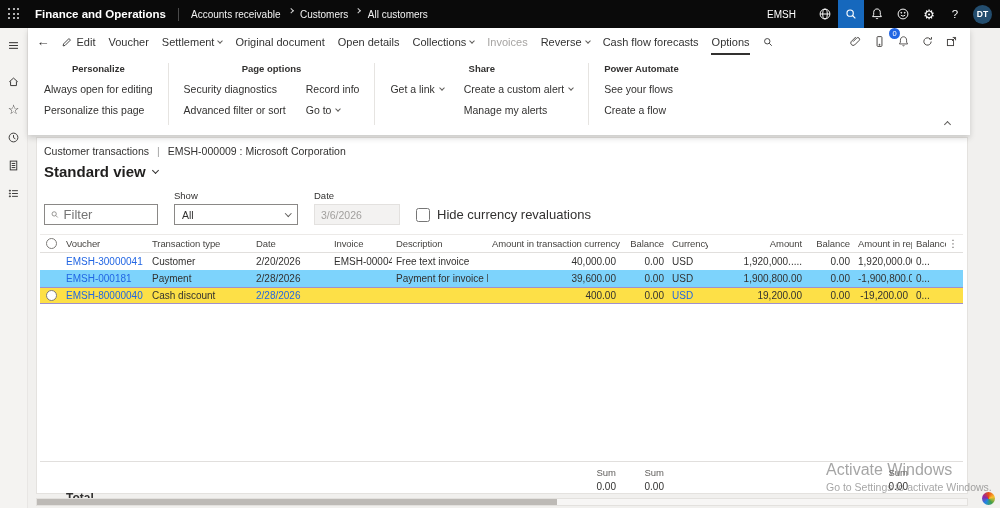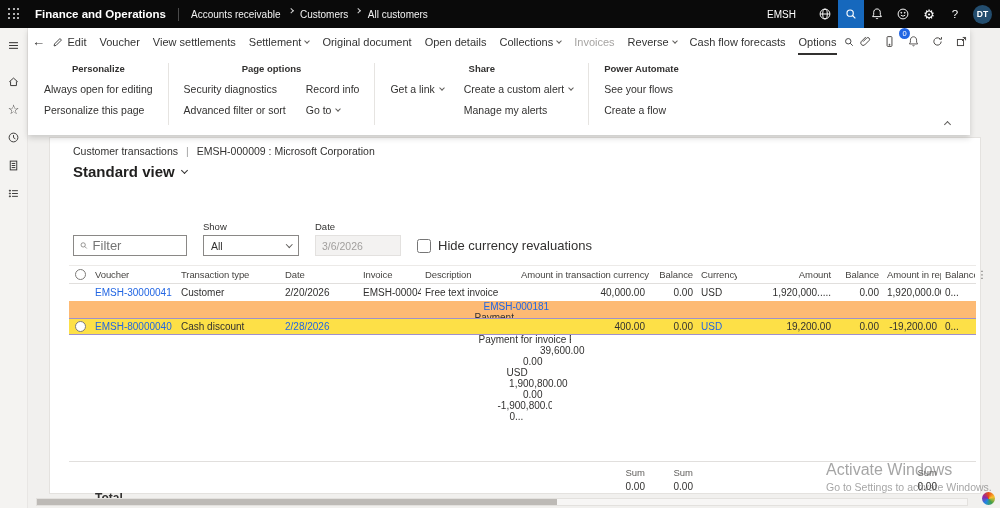--- a/index.html
+++ b/index.html
@@ -53,53 +53,53 @@
   .rib-title { align-self:center; font-size:9.5px; font-weight:bold; color:#323130; margin-bottom:9px; white-space:nowrap; }
   .rib-cols { display:flex; gap:20px; }
   .rib-col { display:flex; flex-direction:column; }
   .rib-item { display:flex; align-items:center; gap:5px; font-size:10.5px; color:#323130; margin-bottom:9px; cursor:pointer; white-space:nowrap; }
   .rib-item .chev { width:4px; height:4px; color:#605e5c; }
   .rib-sep { width:1px; align-self:stretch; min-height:62px; background:#e6e4e1; margin:0 15px; }
   .collapse-btn { position:absolute; right:14px; bottom:5px; width:18px; height:12px; display:flex; align-items:center; justify-content:center; cursor:pointer; color:#605e5c; }
   .collapse-btn .chev { width:5px; height:5px; }
 
   
-  .card { position:absolute; left:49px; top:137px; width:932px; height:357px; background:#fff; border:1px solid #e4e2df; display:flex; flex-direction:column; z-index:20;padding-left:16px; }
+  .card { position:absolute; left:36px; top:137px; width:932px; height:357px; background:#fff; border:1px solid #e4e2df; display:flex; flex-direction:column; z-index:20; }
   .card-head { padding:7px 10px 0 7px; }
   .context-line { display:flex; align-items:center; gap:8px; font-size:10.5px; color:#323130; }
   .pipe { color:#a0a0a0; }
   .view-title { display:flex; align-items:center; gap:7px; margin-top:6px; font-size:15px; font-weight:bold; color:#201f1e; cursor:pointer; }
   .view-title .chev { width:5px; height:5px; color:#323130; }
 
   .filter-row { display:flex; align-items:flex-end; gap:16px; padding:10px 10px 9px 7px; }
   .filter-box { width:114px; height:21px; border:1px solid #8a8886; display:flex; align-items:center; gap:4px; padding:0 5px; color:#7a7876; background:#fff; }
   .filter-box input { border:none; outline:none; width:100%; font-size:13px; font-family:inherit; color:#323130; }
-  .field { display:flex; flex-direction:column; gap:3px;margin-top:31px; }
+  .field { display:flex; flex-direction:column; gap:3px; }
   .field-label { font-size:9.5px; color:#323130; }
-  .select-box { width:96px; height:21px; border:1px solid #8a8886; display:flex; align-items:center; justify-content:space-between; padding:0 7px; font-size:10.5px; cursor:pointer; background:#fff; }
+  .select-box { width:124px; height:21px; border:1px solid #8a8886; display:flex; align-items:center; justify-content:space-between; padding:0 7px; font-size:10.5px; cursor:pointer; background:#fff; }
   .select-box .chev { width:4.5px; height:4.5px; color:#605e5c; }
   .date-box { width:86px; height:21px; border:1px solid #e3e1df; background:#f3f2f1; }
   .date-box input { border:none; outline:none; width:100%; height:100%; background:transparent; font-size:10.5px; font-family:inherit; color:#a19f9d; padding:0 6px; }
   .check-row { display:flex; align-items:center; gap:7px; height:21px; }
   .check-row input { width:14px; height:14px; accent-color:#fff; cursor:pointer; }
   .check-label { font-size:13px; }
 
   
   .grid { flex:1; display:flex; flex-direction:column; font-size:10px; min-height:0; padding:0 4px 0 3px; }
   .g-row { display:flex; align-items:center; height:17px; flex:none; }
   .gc { padding:0 4px; white-space:nowrap; overflow:hidden; flex:none; }
   .num { text-align:right; }
   .c0{width:22px; display:flex; align-items:center; justify-content:center;} .c1{width:86px;} .c2{width:104px;} .c3{width:78px;}
   .c4{width:62px;} .c5{width:96px;} .c6{width:132px;} .c7{width:48px;} .c8{width:40px;}
   .c9{width:98px;} .c10{width:48px;} .c11{width:58px;} .c12{width:34px;} .c13{width:14px; padding:0; text-align:center;}
   .g-head { height:19px; border-top:1px solid #eceae8; border-bottom:1px solid #e1dfdd; color:#474542; font-size:9.5px; letter-spacing:-0.1px; }
   .g-head .gc { cursor:pointer; }
   .radio { width:11px; height:11px; border:1px solid #7d7b78; border-radius:50%; background:#fff; display:inline-block; }
   .link { color:#2266e3; cursor:pointer; }
-  .row1 { background:#fdba74;flex-direction:column; }
+  .row1 { background:#7dd3fc; }
   .rowsel { background:#fde047; border-top:1px solid #9f90cc; border-bottom:1px solid #9f90cc; }
   .grid-fill { flex:1; }
   .more-glyph { font-size:10px; color:#605e5c; cursor:pointer; }
 
   .g-footer { display:flex; align-items:flex-start; border-top:1px solid #e1dfdd; padding-top:5px; height:32px; flex:none; }
   .tot { font-size:12px; font-weight:bold; color:#323130;margin-top:24px; }
   .cnt { font-size:9.5px; color:#7a7876; margin-top:3px; }
   .sum-l { font-size:9.5px; color:#605e5c; }
   .sum-v { font-size:10px; color:#323130; margin-top:3px; }
 
@@ -223,21 +223,20 @@
 <div class="panel">
   <div class="actionbar">
     <span class="ab-back">←</span>
     <span class="ab-item">
       <svg width="12" height="12" viewBox="0 0 16 16" fill="none" stroke="currentColor" stroke-width="1.2">
           <path d="M2.8 13.2l.6-2.6 7.2-7.2 2 2-7.2 7.2z"></path>
         </svg>
       <span>Edit</span>
     </span>
     <span class="ab-item">Voucher</span>
-    <span class="ab-item">View settlements</span>
     <span class="ab-item">
       <span>Settlement</span>
       <span class="chev d"></span>
     </span>
     <span class="ab-item">Original document</span>
     <span class="ab-item">Open details</span>
     <span class="ab-item">
       <span>Collections</span>
       <span class="chev d"></span>
     </span>

